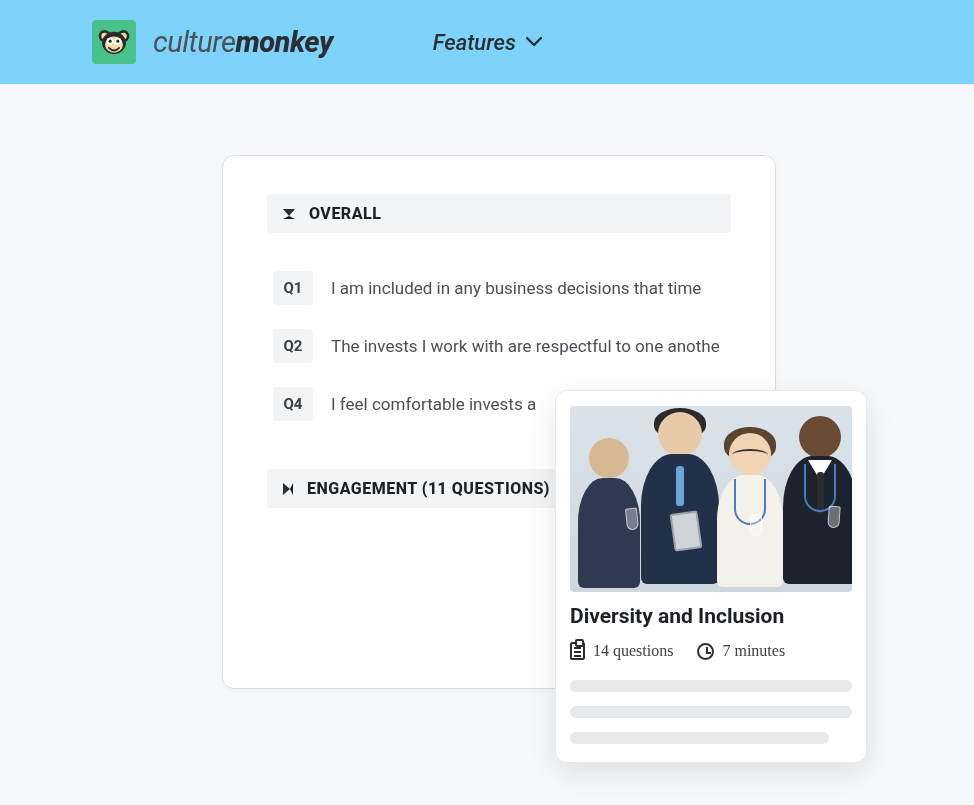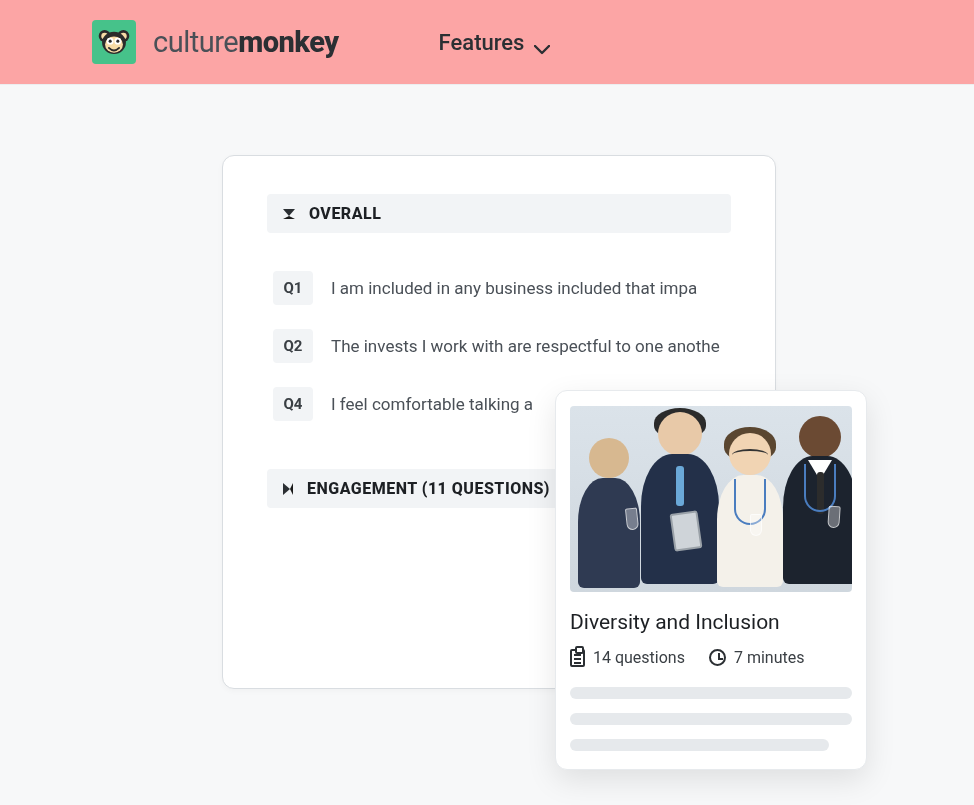--- a/index.html
+++ b/index.html
@@ -1,45 +1,45 @@
 <!DOCTYPE html>
 <html><head>
 <meta charset="utf-8">
 <style>
   * { box-sizing: border-box; margin: 0; padding: 0; }
   html, body { width: 974px; height: 805px; font-family: -apple-system, BlinkMacSystemFont, "Segoe UI", Roboto, Arial, sans-serif; background: #f7f8f9; color: #1a1a1a; overflow: hidden; }
-  .topbar { height: 85px; background: #fca5a5; border-bottom: 1px solid #eceef0; display: flex; align-items: center; padding: 0 40px 0 92px; }
+  .topbar { height: 85px; background: #7dd3fc; border-bottom: 1px solid #eceef0; display: flex; align-items: center; padding: 0 40px 0 92px; font-style: italic; }
   .logo-block { display: flex; align-items: center; gap: 17px; }
   .logo-square { width: 44px; height: 44px; background: #46c28a; border-radius: 4px; display: flex; align-items: center; justify-content: center; }
   .wordmark { font-size: 29px; letter-spacing: -0.5px; color: #4a5057; }
   .wordmark .light { font-weight: 400; }
   .wordmark .bold { font-weight: 800; color: #2b2f33; }
-  .nav { margin-left: 100px; display: flex; align-items: flex-end; gap: 10px; cursor: pointer; color: #2b2f33; font-size: 22px; font-weight: 500; }
+  .nav { margin-left: 100px; display: flex; align-items: center; gap: 10px; cursor: pointer; color: #2b2f33; font-size: 22px; font-weight: 500; }
   .chevron-down { width: 16px; height: 10px; }
 
   .stage { position: relative; width: 100%; height: calc(100% - 85px); }
 
   .panel { position: absolute; top: 70px; left: 222px; width: 554px; height: 534px; background: #fff; border: 1px solid #d9dde1; border-radius: 12px; padding: 32px 24px; box-shadow: 0 2px 6px rgba(0,0,0,0.03); overflow: hidden; }
 
   .section-header { background: #f2f4f6; border-radius: 4px; padding: 10px 16px; display: flex; align-items: center; gap: 14px; margin: 12px 20px; cursor: pointer; }
   .section-header.first { margin-top: 6px; }
   .tri { width: 0; height: 0; border-style: solid; display: inline-block; }
   .tri.down { border-left: 6px solid transparent; border-right: 6px solid transparent; border-top: 7px solid #2b2f33; }
   .tri.right { border-top: 6px solid transparent; border-bottom: 6px solid transparent; border-left: 7px solid #2b2f33; }
   .section-label { font-size: 16px; font-weight: 800; letter-spacing: 0.5px; color: #1d2024; text-transform: uppercase; }
 
   .q-list { padding: 14px 20px 24px 20px; }
   .q-row { display: flex; align-items: center; gap: 18px; padding: 12px 6px; }
   .q-tag { background: #f2f4f6; border-radius: 4px; padding: 8px 10px; font-weight: 700; font-size: 15px; color: #3a3f44; min-width: 40px; text-align: center; }
   .q-text { font-size: 17px; color: #4a5057; white-space: nowrap; overflow: hidden; }
 
   .card { position: absolute; top: 305px; left: 555px; width: 312px; background: #fff; border: 1px solid #e7eaed; border-radius: 12px; box-shadow: 0 10px 30px rgba(0,0,0,0.10); padding: 15px 14px 18px 14px; }
   .card-img { width: 100%; height: 186px; border-radius: 4px; overflow: hidden; background: linear-gradient(180deg,#dbe3ea 0%, #cfd7de 100%); position: relative; }
-  .card-title { font-size: 21px; font-weight: 400; color: #1d2024; margin-top: 18px; }
-  .meta-row { display: flex; align-items: center; gap: 24px; margin-top: 14px; color: #3a3f44; font-size: 16px; }
+  .card-title { font-size: 21px; font-weight: 700; color: #1d2024; margin-top: 12px; }
+  .meta-row { display: flex; align-items: center; gap: 24px; margin-top: 14px; color: #3a3f44; font-size: 16px; font-family: Liberation Serif, serif; }
   .meta { display: flex; align-items: center; gap: 8px; }
   .skeleton { height: 12px; background: #e6e9ec; border-radius: 6px; margin-top: 20px; }
   .sk1 { width: 100%; }
   .sk2 { width: 100%; margin-top: 14px; }
   .sk3 { width: 92%; margin-top: 14px; }
 
   
   .person { position: absolute; bottom: 0; }
   .head { border-radius: 50%; background: #e8c9a8; position: absolute; }
   .body { position: absolute; border-radius: 40% 40% 6px 6px; }
@@ -113,29 +113,29 @@
   <div class="panel">
 
     <div class="section-header first">
       <span class="tri down"></span>
       <span class="section-label">OVERALL</span>
     </div>
 
     <div class="q-list">
       <div class="q-row">
         <span class="q-tag">Q1</span>
-        <span class="q-text">I am included in any business included that impa</span>
+        <span class="q-text">I am included in any business decisions that time</span>
       </div>
       <div class="q-row">
         <span class="q-tag">Q2</span>
         <span class="q-text">The invests I work with are respectful to one anothe</span>
       </div>
       <div class="q-row">
         <span class="q-tag">Q4</span>
-        <span class="q-text">I feel comfortable talking a</span>
+        <span class="q-text">I feel comfortable invests a</span>
       </div>
     </div>
 
 
     <div class="section-header">
       <span class="tri right"></span>
       <span class="section-label">ENGAGEMENT (11 QUESTIONS)</span>
     </div>
 
   </div>

